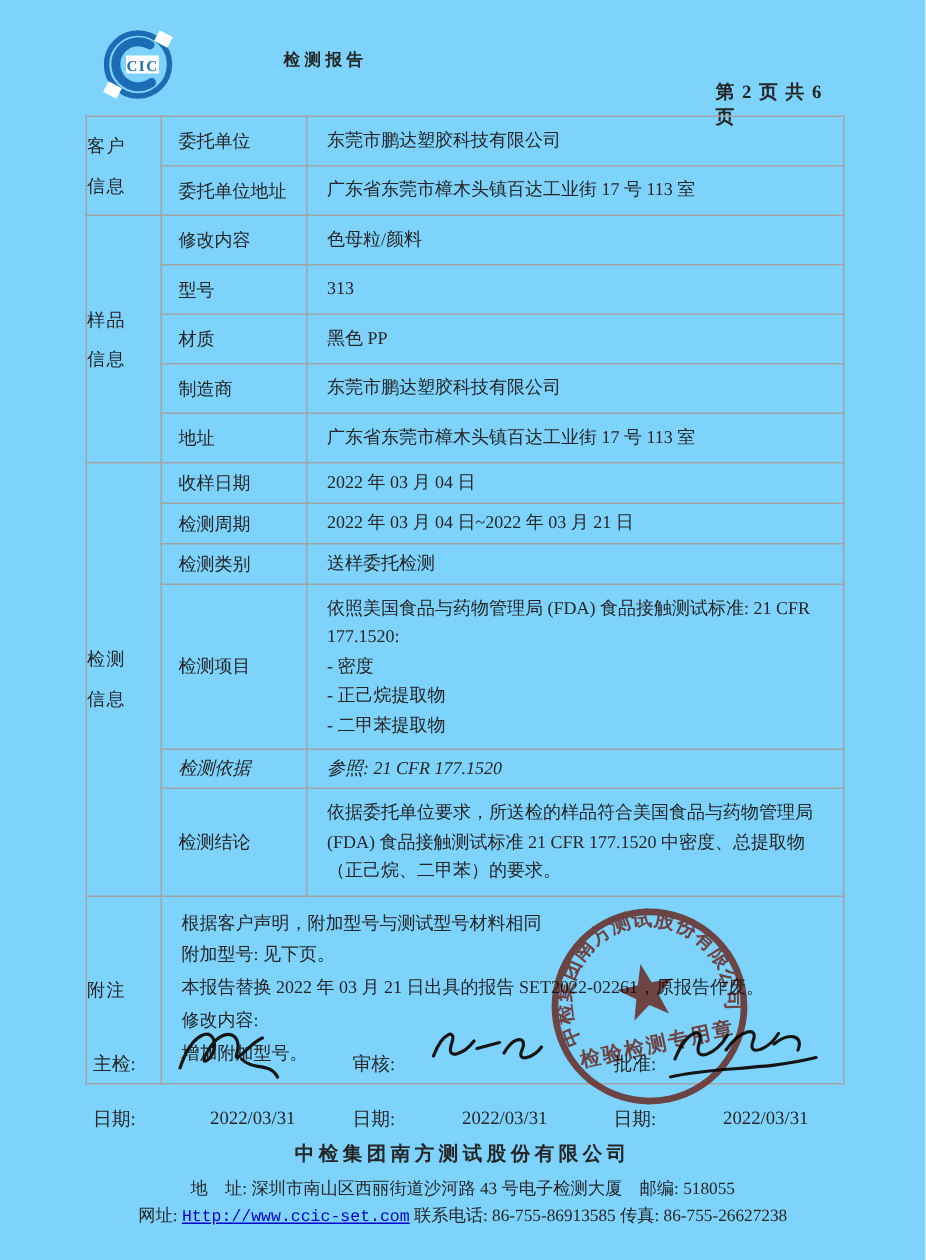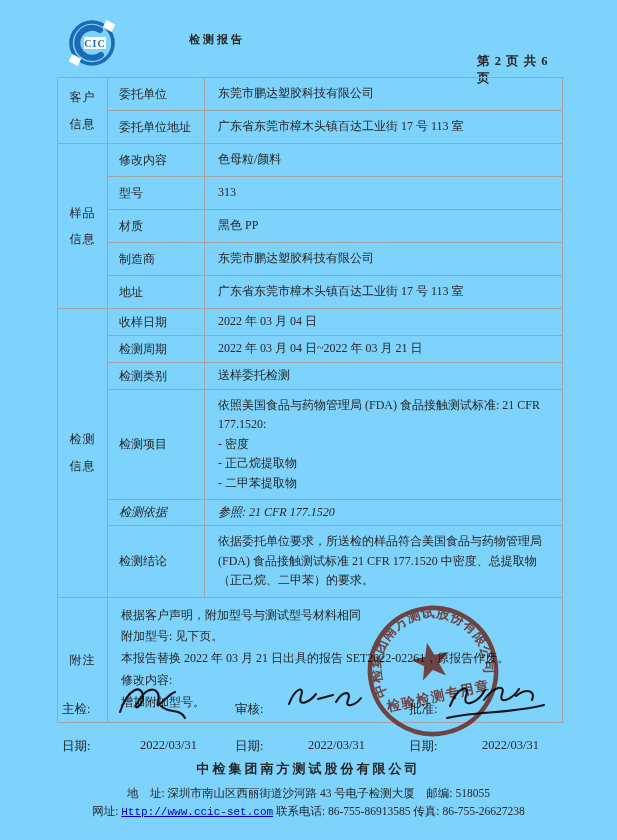--- a/index.html
+++ b/index.html
@@ -13,21 +13,21 @@
   .header { position:absolute; top:16px; left:60px; width:506px; height:54px; }
   .logo { position:absolute; left:0; top:2px; width:64px; height:50px; }
   .report-title { position:absolute; left:89px; top:16px; font-size:11px; font-weight:bold; letter-spacing:3px;margin-left:40px; }
   .report-no { position:absolute; left:177px; top:17px; font-size:12.5px; font-weight:bold; }
   .page-info { position:absolute; left:417px; top:17px; font-size:12.5px; font-weight:bold; letter-spacing:1px;margin-top:20px; }
 
   
   table.info { position:absolute; left:57px; top:77px; width:505px; border-collapse:collapse; table-layout:fixed; }
   table.info td { border:1px solid #a3a3a3; font-size:12px; vertical-align:middle; }
   col.c1 { width:50px; } col.c2 { width:97px; } col.c3 { width:358px; }
-  td.section { text-align:center; padding:0; white-space:pre-line; line-height:2.2; letter-spacing:1px; }
+  td.section { padding:0; white-space:pre-line; line-height:2.2; letter-spacing:1px; }
   td.label { padding:2px 4px 2px 11px; }
   td.value { padding:2px 6px 2px 13px; line-height:1.6; white-space:pre-line; }
   td.mline  { padding:6px 8px 6px 13px; line-height:1.62; }
   td.note   { padding:7px 10px 8px 13px; line-height:1.83; white-space:pre-line; }
   tr.h33 { height:33px; } tr.h27 { height:27px; }
   tr.h92 { height:92px; } tr.h26 { height:26px;font-style:italic; } tr.h52 { height:52px; }
   tr.h106 { height:106px; }
 
   
   .signoff { position:absolute; left:0; top:0; width:617px; height:840px; pointer-events:none;text-decoration:underline; }

